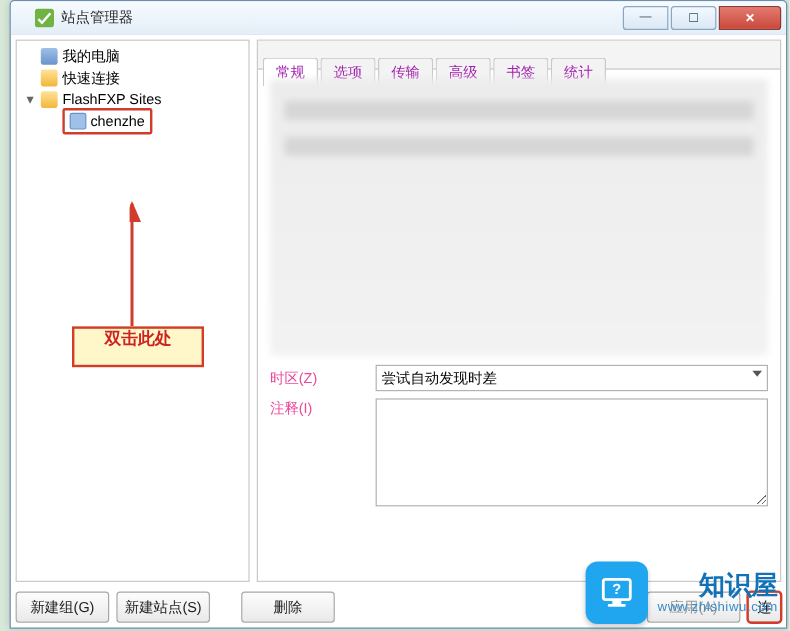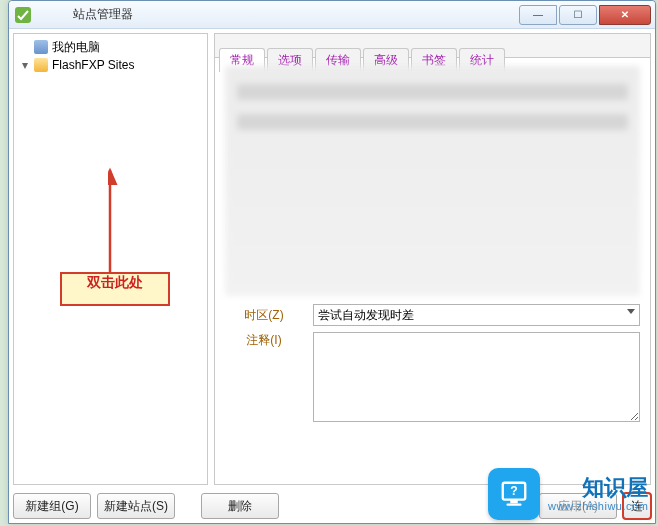--- a/index.html
+++ b/index.html
@@ -21,23 +21,22 @@
     border: 1px solid #6a8fb3;
     border-radius: 4px 4px 0 0;
     box-shadow: 0 0 6px rgba(0,0,0,.15);
   }
   .titlebar {
     height: 28px;
     background: linear-gradient(#f7fbff,#e4eef8);
     border-bottom: 1px solid #c7d7e8;
     display: flex;
     align-items: center;
-    padding: 0 4px 0 6px;
+    padding: 0 4px 0 20px;
     border-radius: 4px 4px 0 0;
-    gap: 36px;
   }
   .titlebar .app-icon { width:16px; height:16px; margin-right:6px; }
   .titlebar .title { flex:1; color:#2b2b2b; }
   .winbtns { display:flex; gap:0; }
   .winbtn {
     width: 38px; height: 20px;
     border: 1px solid #8aa6c2;
     background: linear-gradient(#f3f8fe,#dbe8f6);
     display:flex; align-items:center; justify-content:center;
     font-size:10px; color:#355;
@@ -128,21 +127,21 @@
     margin-bottom:8px;
     position:relative;
   }
   .blurred-area::before, .blurred-area::after {
     content:""; position:absolute; left:12px; right:12px; height:16px;
     background:#d6d6d6; border-radius:3px;
   }
   .blurred-area::before { top:18px; }
   .blurred-area::after { top:48px; }
   .form-row { display:flex; align-items:center; margin:6px 0; }
-  .form-label { width:88px; text-align:center; padding-right:10px; color:#a16207; }
+  .form-label { width:88px; text-align:left; padding-right:10px; color:#ec4899; }
   .form-select {
     flex:1; height:22px; border:1px solid #b3b3b3;
     background:#fff; padding:2px 20px 2px 4px;
     position:relative;
   }
   .select-arrow {
     position:absolute; right:4px; top:4px; width:0;height:0;
     border-left:4px solid transparent;border-right:4px solid transparent;
     border-top:5px solid #555;
   }
@@ -222,23 +221,34 @@
   <div class="client">
     <div class="top-area">
 
       <div class="left-panel">
         <div class="tree-item">
           <span class="expander"></span>
           <span class="ti-icon ti-computer"></span>
           <span>我的电脑</span>
         </div>
         <div class="tree-item">
+          <span class="expander"></span>
+          <span class="ti-icon ti-folder"></span>
+          <span>快速连接</span>
+        </div>
+        <div class="tree-item">
           <span class="expander">▾</span>
           <span class="ti-icon ti-folder"></span>
           <span>FlashFXP Sites</span>
+        </div>
+        <div class="tree-item indent2">
+          <span class="sel-highlight">
+            <span class="ti-icon ti-site" style="vertical-align:middle;"></span>
+            <span>chenzhe</span>
+          </span>
         </div>
 
         <svg class="arrow-svg" width="50" height="120">
           <defs>
               <marker id="ah" markerWidth="8" markerHeight="8" refX="6" refY="3" orient="auto">
                 <path d="M0,0 L7,3 L0,6 Z" fill="#d23c2a"></path>
               </marker>
             </defs>
           <line x1="2" y1="108" x2="2" y2="6" stroke="#d23c2a" stroke-width="2.5" marker-end="url(#ah)"></line>
         </svg>

